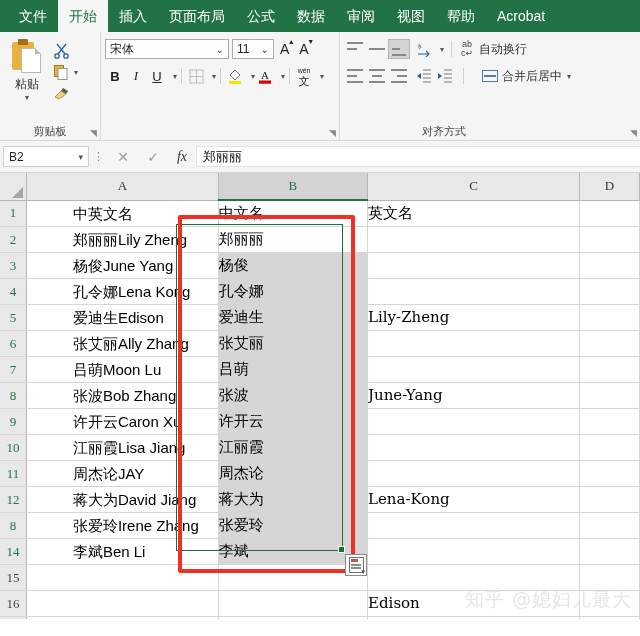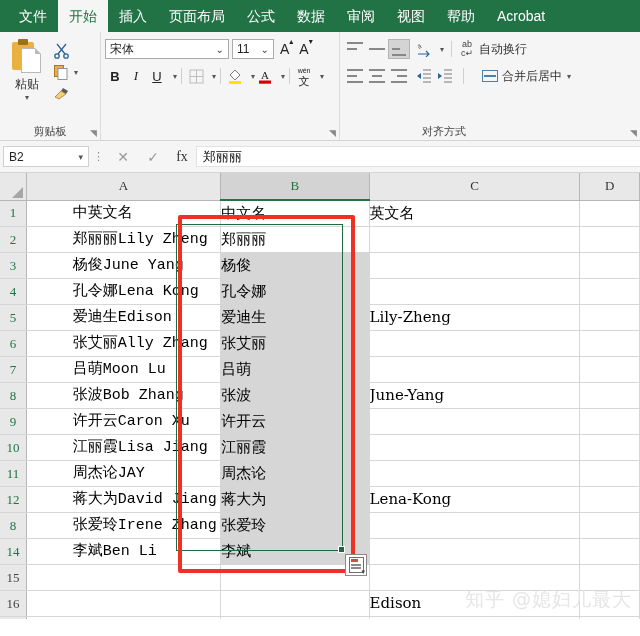--- a/index.html
+++ b/index.html
@@ -81,21 +81,21 @@
 
   
   .fbar{height:31px;background:#f5f5f5;display:flex;align-items:center;border-bottom:1px solid #d4d4d4;}
   .namebox{
     width:86px;height:21px;margin-left:3px;background:#fff;border:1px solid #d0d0d0;
     display:flex;align-items:center;justify-content:space-between;padding:0 5px;
     font-size:12px;color:#222;box-sizing:border-box;
   }
   .fbar-dots{color:#8a8a8a;font-size:11px;letter-spacing:0;margin:0 4px;}
   .fbar-btn{width:30px;text-align:center;font-size:14px;color:#9a9a9a;}
-  .fbar-fx{width:28px;text-align:center;font-size:14px;color:#333;font-family:"Liberation Serif",serif;}
+  .fbar-fx{width:28px;text-align:center;font-size:14px;color:#333;font-family:"Liberation Serif",serif;font-style:italic;}
   .fbar-input{
     flex:1;height:21px;background:#fff;border:1px solid #e2e2e2;border-right:none;
     display:flex;align-items:center;padding-left:6px;font-size:13px;color:#111;
     box-sizing:border-box;font-family:"DejaVu Sans",sans-serif;
   }
 
   
   .gridwrap{position:relative;height:446px;background:#fff;overflow:hidden;}
   table.grid{border-collapse:collapse;table-layout:fixed;}
   table.grid td,table.grid th{padding:0;margin:0;}
@@ -111,21 +111,21 @@
     width:28px;height:25px;background:#e8e8e8;border-right:1px solid #b6b6b6;border-bottom:1px solid #d6d6d6;
     text-align:center;font-size:13px;color:#444;font-family:"Liberation Serif",serif;
   }
   .rowh.sel{color:#217346;}
   td.cell{
     height:25px;border-right:1px solid #d6d6d6;border-bottom:1px solid #d6d6d6;
     font-size:15px;color:#000;padding-left:3px;white-space:nowrap;overflow:hidden;
     font-family:"DejaVu Serif","Liberation Serif",serif;
     vertical-align:middle;line-height:25px;
   }
-  td.cell.colA{font-family:Liberation Mono, monospace;padding-left:46px;}
+  td.cell.colA{font-family:Liberation Sans, sans-serif;padding-left:46px;}
   td.cell.serifcjk{font-family:"DejaVu Serif","Liberation Serif",serif;}
   td.cell.sanscjk{font-family:"DejaVu Sans","Liberation Sans",sans-serif;font-size:15px;}
   td.cell.selB{background:#d6d6d6;}
   td.cell.activeB{background:#ffffff;}
   
   .selbox{
     position:absolute;border:1.5px solid #1e6b3f;pointer-events:none;
   }
   .sel-handle{
     position:absolute;width:5px;height:5px;background:#1e6b3f;border:1px solid #ffffff;

